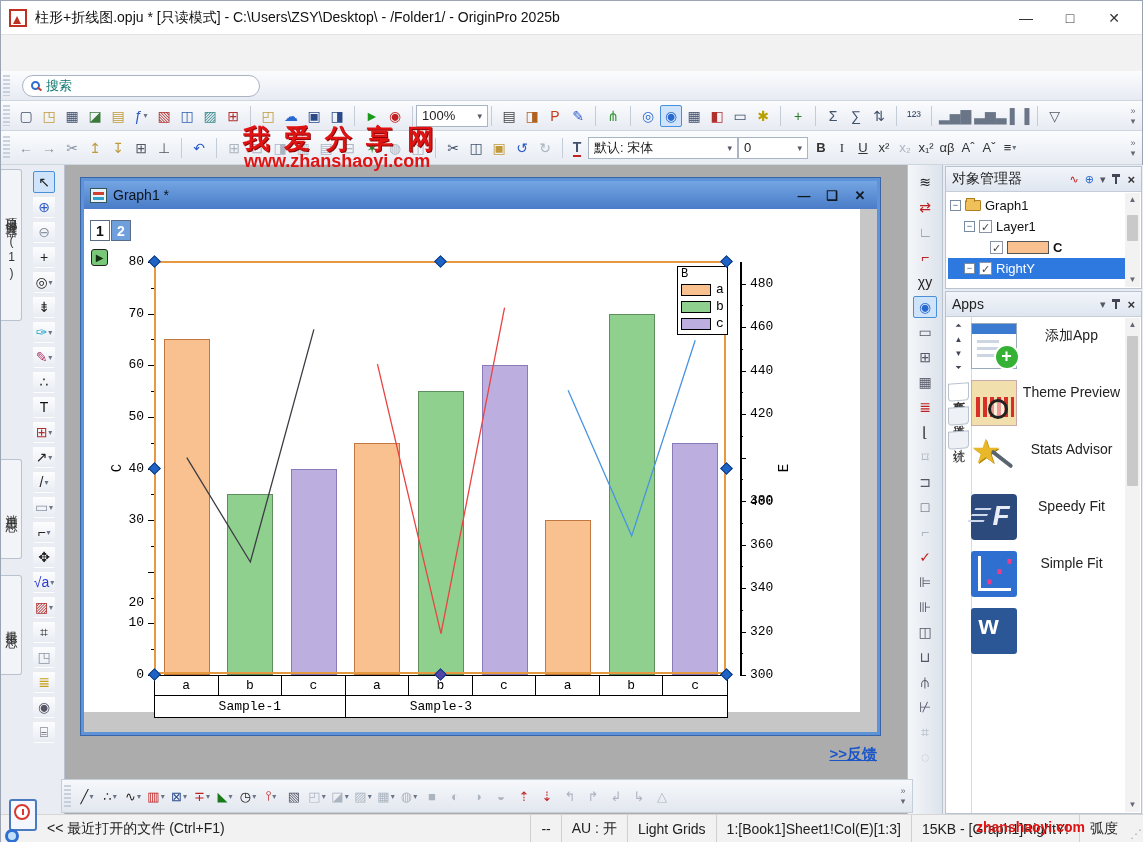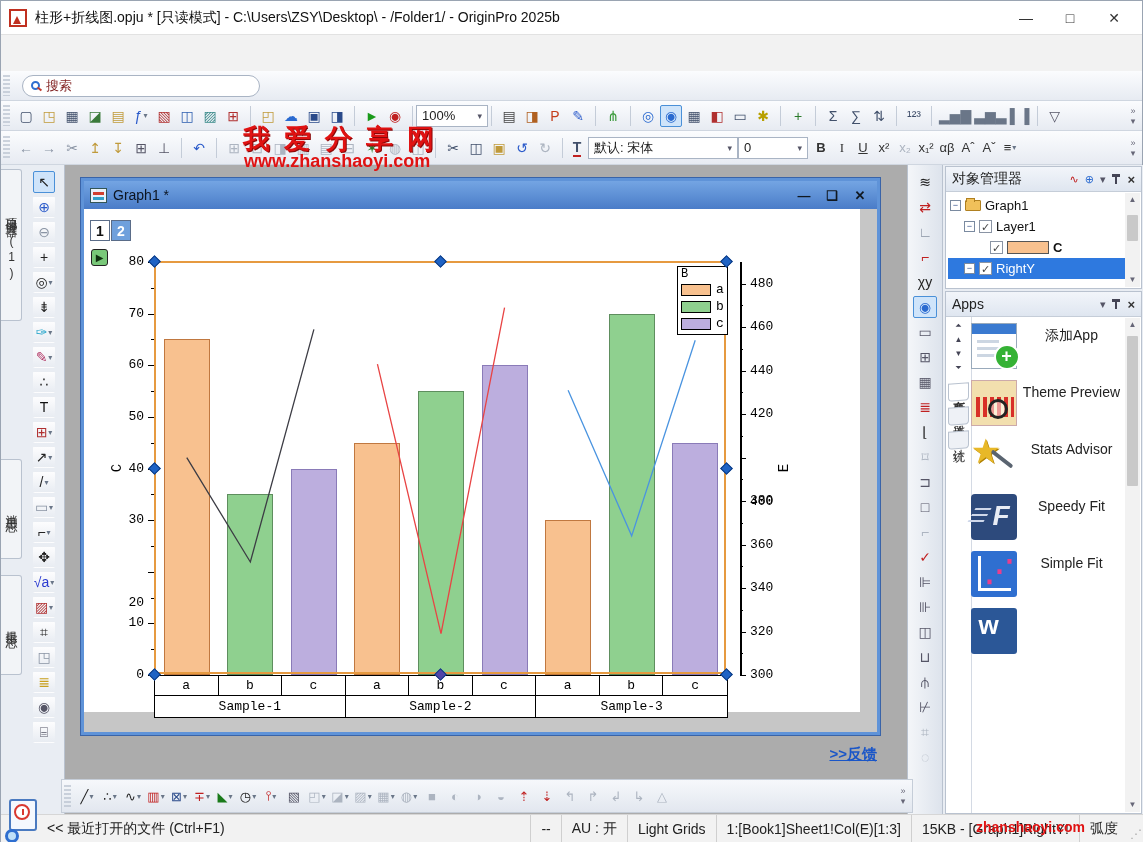--- a/index.html
+++ b/index.html
@@ -20,21 +20,21 @@
 
   
   .tb-row { position:absolute; left:0; right:0; display:flex; align-items:center; background:linear-gradient(#fbfcfe,#e7ebf2); border-bottom:1px solid #cfd6e0; }
   .row-a { top:70px; height:30px; }
   .row-b { top:100px; height:30px; }
   .row-c { top:130px; height:34px; }
   .grip { width:7px; height:70%; margin:0 2px; background:repeating-linear-gradient(#b9c2cf 0 2px,transparent 2px 4px); opacity:.7; }
   .searchbox { width:238px; height:22px; border:1px solid #a9b4c4; border-radius:11px; background:#fff; display:flex; align-items:center; padding:0 8px; gap:6px; margin-left:10px; }
   .mag { width:9px; height:9px; border:2px solid #2f6fd0; border-radius:50%; position:relative; flex:none; }
   .mag::after { content:""; position:absolute; width:5px; height:2px; background:#c23b2e; right:-4px; bottom:-2px; transform:rotate(40deg); }
-  .search-ph { color:#7f1d1d; font-size:13px; }
+  .search-ph { color:#0f766e; font-size:13px; }
   .tbgroup { display:flex; align-items:center; gap:1px; padding:0 3px; }
   .vsep { width:1px; height:20px; background:#c4ccd8; margin:0 3px; }
   .tbi { display:inline-flex; align-items:center; justify-content:center; min-width:22px; height:22px; border:1px solid transparent; border-radius:2px; font-size:14px; color:#41506b; position:relative; }
   .tbi i { font-style:normal; }
   .tbi.active { background:#cfe4fa; border-color:#4a90d8; }
   .tbi.dd::after { content:"▾"; font-size:8px; color:#6a7688; margin-left:1px; }
   .tbi.gray i { color:#acb4c0 !important; }
   .zoomsel,.fontsel,.sizesel { height:22px; border:1px solid #a9b4c4; background:#fff; display:flex; align-items:center; font-size:13px; color:#222; padding:0 5px; justify-content:space-between; }
   .zoomsel { width:72px; }
   .fontsel { width:150px; }
@@ -662,21 +662,20 @@
                   <div class="xcell" style="width: 11.1111%; height: 19px;">c</div>
                   <div class="xcell" style="width: 11.1111%; height: 19px;">a</div>
                   <div class="xcell" style="width: 11.1111%; height: 19px;">b</div>
                   <div class="xcell" style="width: 11.1111%; height: 19px;">c</div>
                   <div class="xcell" style="width: 11.1111%; height: 19px;">a</div>
                   <div class="xcell" style="width: 11.1111%; height: 19px;">b</div>
                   <div class="xcell" style="width: 11.1111%; height: 19px;">c</div>
                 </div>
                 <div class="xrow">
                   <div class="xcell" style="width: 33.3333%; height: 21px;">Sample-1</div>
-                  <div class="xcell" style="width: 33.3333%; height: 21px;">Sample-2</div>
                   <div class="xcell" style="width: 33.3333%; height: 21px;">Sample-3</div>
                 </div>
               </div>
               <div class="legend" style="left: 593px; top: 57px;">
                 <div class="legtitle">B</div>
                 <div class="legrow">
                   <span class="legsw" style="background: rgb(248, 193, 143);"></span>
                   <span class="leglab">a</span>
                 </div>
                 <div class="legrow">

